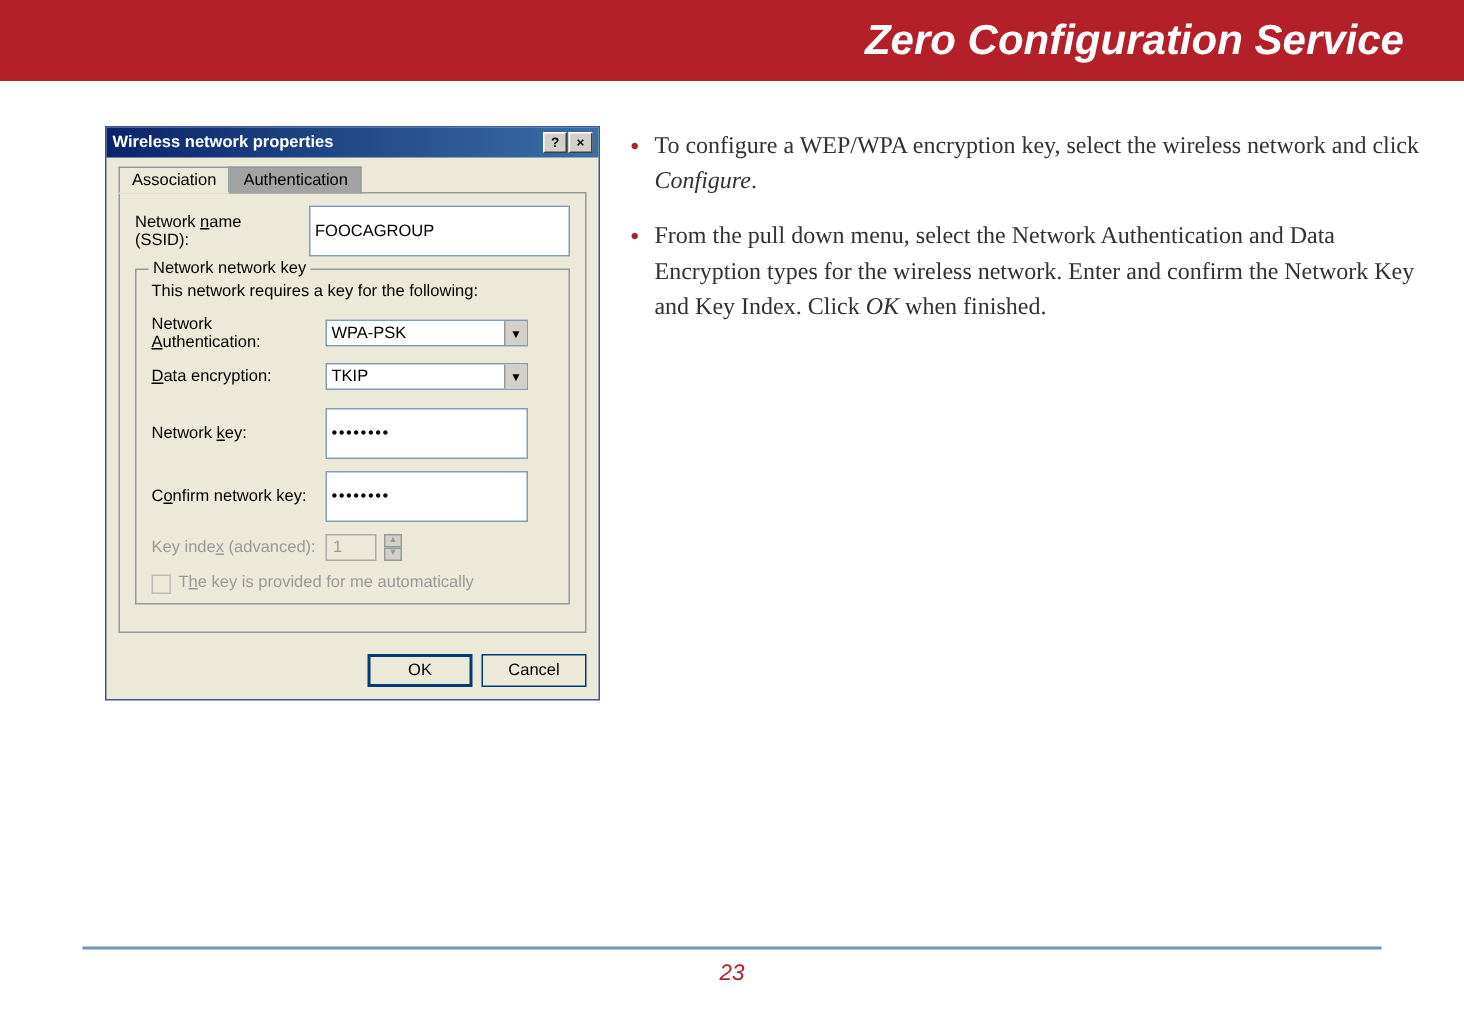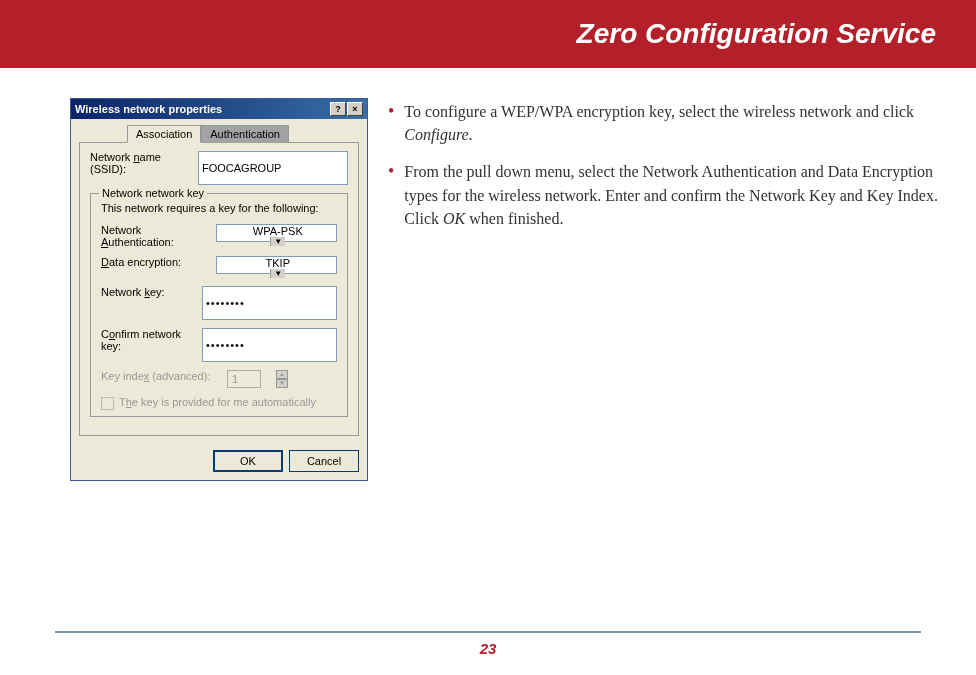--- a/index.html
+++ b/index.html
@@ -6,42 +6,42 @@
   body {
     width: 976px;
     height: 675px;
     background: #fff;
     font-family: Tahoma, Arial, sans-serif;
     position: relative;
     overflow: hidden;
   }
   .red-header {
     width: 100%;
-    height: 68px;
+    height: 54px;
     background: #b4202a;
     display: flex;
     align-items: center;
     justify-content: flex-end;
     padding-right: 40px;
   }
   .red-header h1 {
     color: #fff;
     font-style: italic;
     font-weight: bold;
     font-size: 28px;
     font-family: "Century Gothic", Arial, sans-serif;
   }
   .content {
     display: flex;
     padding: 30px 20px 0 70px;
     gap: 20px;
   }
   
   .dialog {
-    width: 298px;
+    width: 330px;
     background: #ece9d8;
     border: 1px solid #3b5998;
     font-size: 11px;
     color: #000;
   }
   .titlebar {
     background: linear-gradient(to right, #0a246a, #3a6ea5);
     color: #fff;
     font-weight: bold;
     padding: 3px 4px;
@@ -53,37 +53,37 @@
   .titlebar-buttons { display: flex; gap: 1px; }
   .tbtn {
     width: 16px; height: 14px;
     background: #d4d0c8;
     border: 1px solid #fff;
     border-right-color:#404040; border-bottom-color:#404040;
     display:flex;align-items:center;justify-content:center;
     font-size:9px;font-weight:bold;color:#000;
   }
   .dialog-body { padding: 6px 8px 8px 8px; }
-  .tabs { display:flex; gap:0; position:relative; margin-bottom:-1px;margin-left:48px;}
+  .tabs { display:flex; gap:0; position:relative; margin-bottom:-1px;}
   .tab {
     background:#ece9d8;
     border:1px solid #919b9c;
     border-bottom:none;
     padding:2px 8px;
     font-size:11px;
     position:relative;
   }
   .tab.active { border-bottom:1px solid #ece9d8; z-index:2; }
   .tab.inactive { background:#a3a3a3; }
   .tab-panel {
     border:1px solid #919b9c;
     padding:8px 10px 10px 10px;
     background:#ece9d8;
   }
-  .row { display:flex; align-items:flex-start; margin-bottom:8px; gap:16px;}
+  .row { display:flex; align-items:center; margin-bottom:8px; gap:6px;}
   .lbl { width:110px; font-size:11px; }
   .txt-input {
     flex:1;
     height:18px;
     border:1px solid #7f9db9;
     background:#fff;
     font-size:11px;
     padding:16px 3px;
   }
   .txt-input.short { width:135px; flex:none;}
@@ -95,21 +95,21 @@
   }
   .groupbox-title {
     position:absolute; top:-7px; left:8px;
     background:#ece9d8; padding:0 3px; font-size:11px;
   }
   .gb-text { font-size:11px; margin-bottom:10px; }
   .combo {
     width:135px; height:18px;
     border:1px solid #7f9db9; background:#fff;
     display:flex; align-items:center; justify-content:space-between;
-    font-size:11px; padding-left:3px;flex-direction:column;
+    font-size:11px; padding-left:3px;
   }
   .combo-arrow {
     width:15px; height:16px;
     background:#d4d0c8;
     border-left:1px solid #919b9c;
     display:flex;align-items:center;justify-content:center;
     font-size:8px;
   }
   .pwd-dots { letter-spacing:1px; }
   .disabled { color:#999; }
@@ -157,21 +157,21 @@
     bottom:42px;
     border-top:2px solid #7595b5;
   }
   .page-num {
     position:absolute;
     bottom:18px;
     width:100%;
     text-align:center;
     color:#b4202a;
     font-style:italic;
-    font-weight:bold;
+    font-weight:normal;
     font-family:"Century Gothic", Arial, sans-serif;
     font-size:15px;
   }
 </style>
 </head>
 <body>
 
 <div class="red-header">
   <h1>Zero Configuration Service</h1>
 </div>

